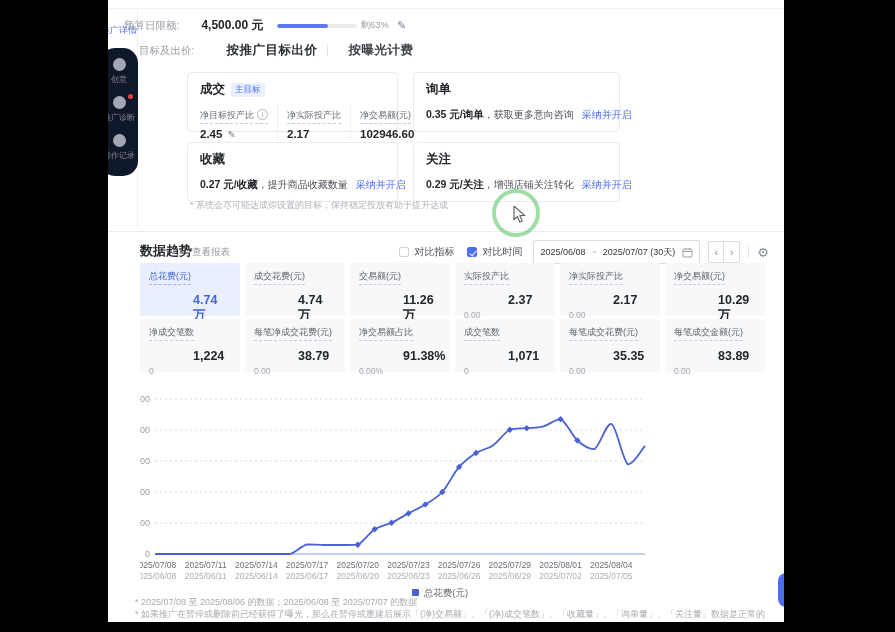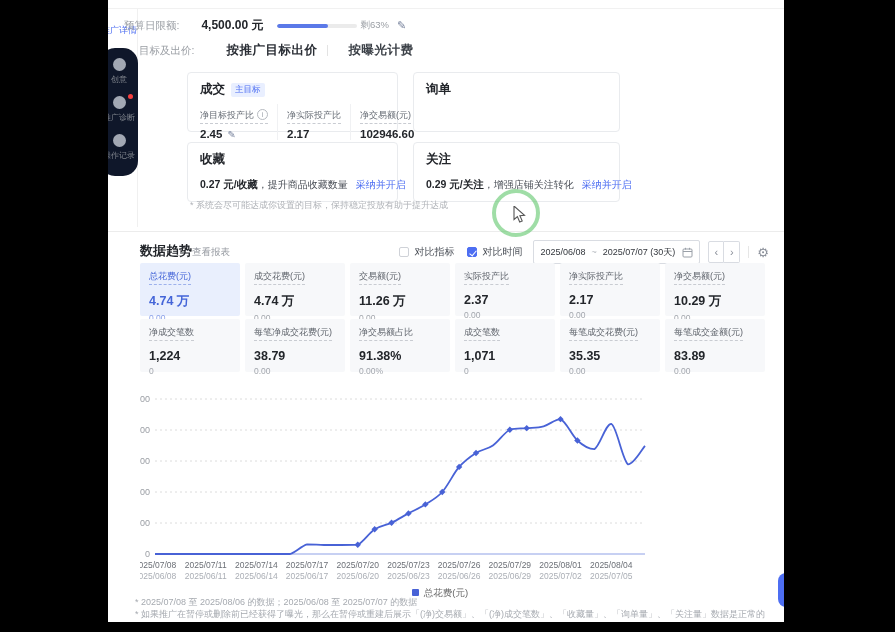--- a/index.html
+++ b/index.html
@@ -71,21 +71,21 @@
   .navbtn{width:16px;height:22px;border:1px solid #d9dce2;background:#fff;color:#8a8f99;font-size:11px;
           display:flex;align-items:center;justify-content:center;box-sizing:border-box;cursor:pointer;}
   .navbtn.prev{border-radius:2px 0 0 2px;}
   .navbtn.next{border-radius:0 2px 2px 0;border-left:none;}
   .ctrl-sep{width:1px;height:12px;background:#e6e6e6;margin:0 8px;}
   .gear{color:#8a8f99;font-size:13px;cursor:pointer;}
 
   .metric-grid{position:absolute;left:32px;top:31px;display:grid;grid-template-columns:repeat(6,100px);gap:3px 5px;}
   .mcard{height:53px;background:#f7f8fa;border-radius:2px;padding:7px 9px;box-sizing:border-box;cursor:pointer;}
   .mcard .lb{font-size:9px;color:#5f646c;border-bottom:1px dashed #c9ccd2;display:inline-block;padding-bottom:1px;white-space:nowrap;max-width:83px;overflow:hidden;}
-  .mcard .vl{font-size:12.5px;font-weight:bold;color:#23262b;margin-top:4px;}
+  .mcard .vl{font-size:12.5px;font-weight:bold;color:#23262b;margin-top:4px;margin-left:44px;}
   .mcard .sb{font-size:8.5px;color:#a2a6ad;margin-top:3px;}
   .mcard.active{background:#e9effd;}
   .mcard.active .lb{color:#4465d8;border-color:#9db1ec;}
   .mcard.active .vl{color:#4465d8;}
   .mcard.active .sb{color:#8ba1e8;}
 
   .chart{position:absolute;left:32px;top:155px;}
   .legend-row{position:absolute;left:32px;top:355px;width:600px;text-align:center;font-size:9.5px;color:#666;}
   .legend-sq{display:inline-block;width:7px;height:7px;background:#4862d6;margin-right:5px;border-radius:1px;}
   .footnote{position:absolute;left:27px;font-size:9px;color:#a6aab0;white-space:nowrap;}
@@ -162,20 +162,21 @@
             </div>
             <div class="gm">
               <span class="lb">净交易额(元)</span>
               <div class="vl">102946.60</div>
             </div>
           </div>
         </div>
 
         <div class="gcard">
           <div class="gtitle">询单</div>
+          <div class="gdesc"><b>0.35 元/询单</b><span>，获取更多意向咨询</span><span class="glink">采纳并开启</span></div>
         </div>
 
         <div class="gcard">
           <div class="gtitle">收藏</div>
           <div class="gdesc"><b>0.27 元/收藏</b><span>，提升商品收藏数量</span><span class="glink">采纳并开启</span></div>
         </div>
 
         <div class="gcard">
           <div class="gtitle">关注</div>
           <div class="gdesc"><b>0.29 元/关注</b><span>，增强店铺关注转化</span><span class="glink">采纳并开启</span></div>

